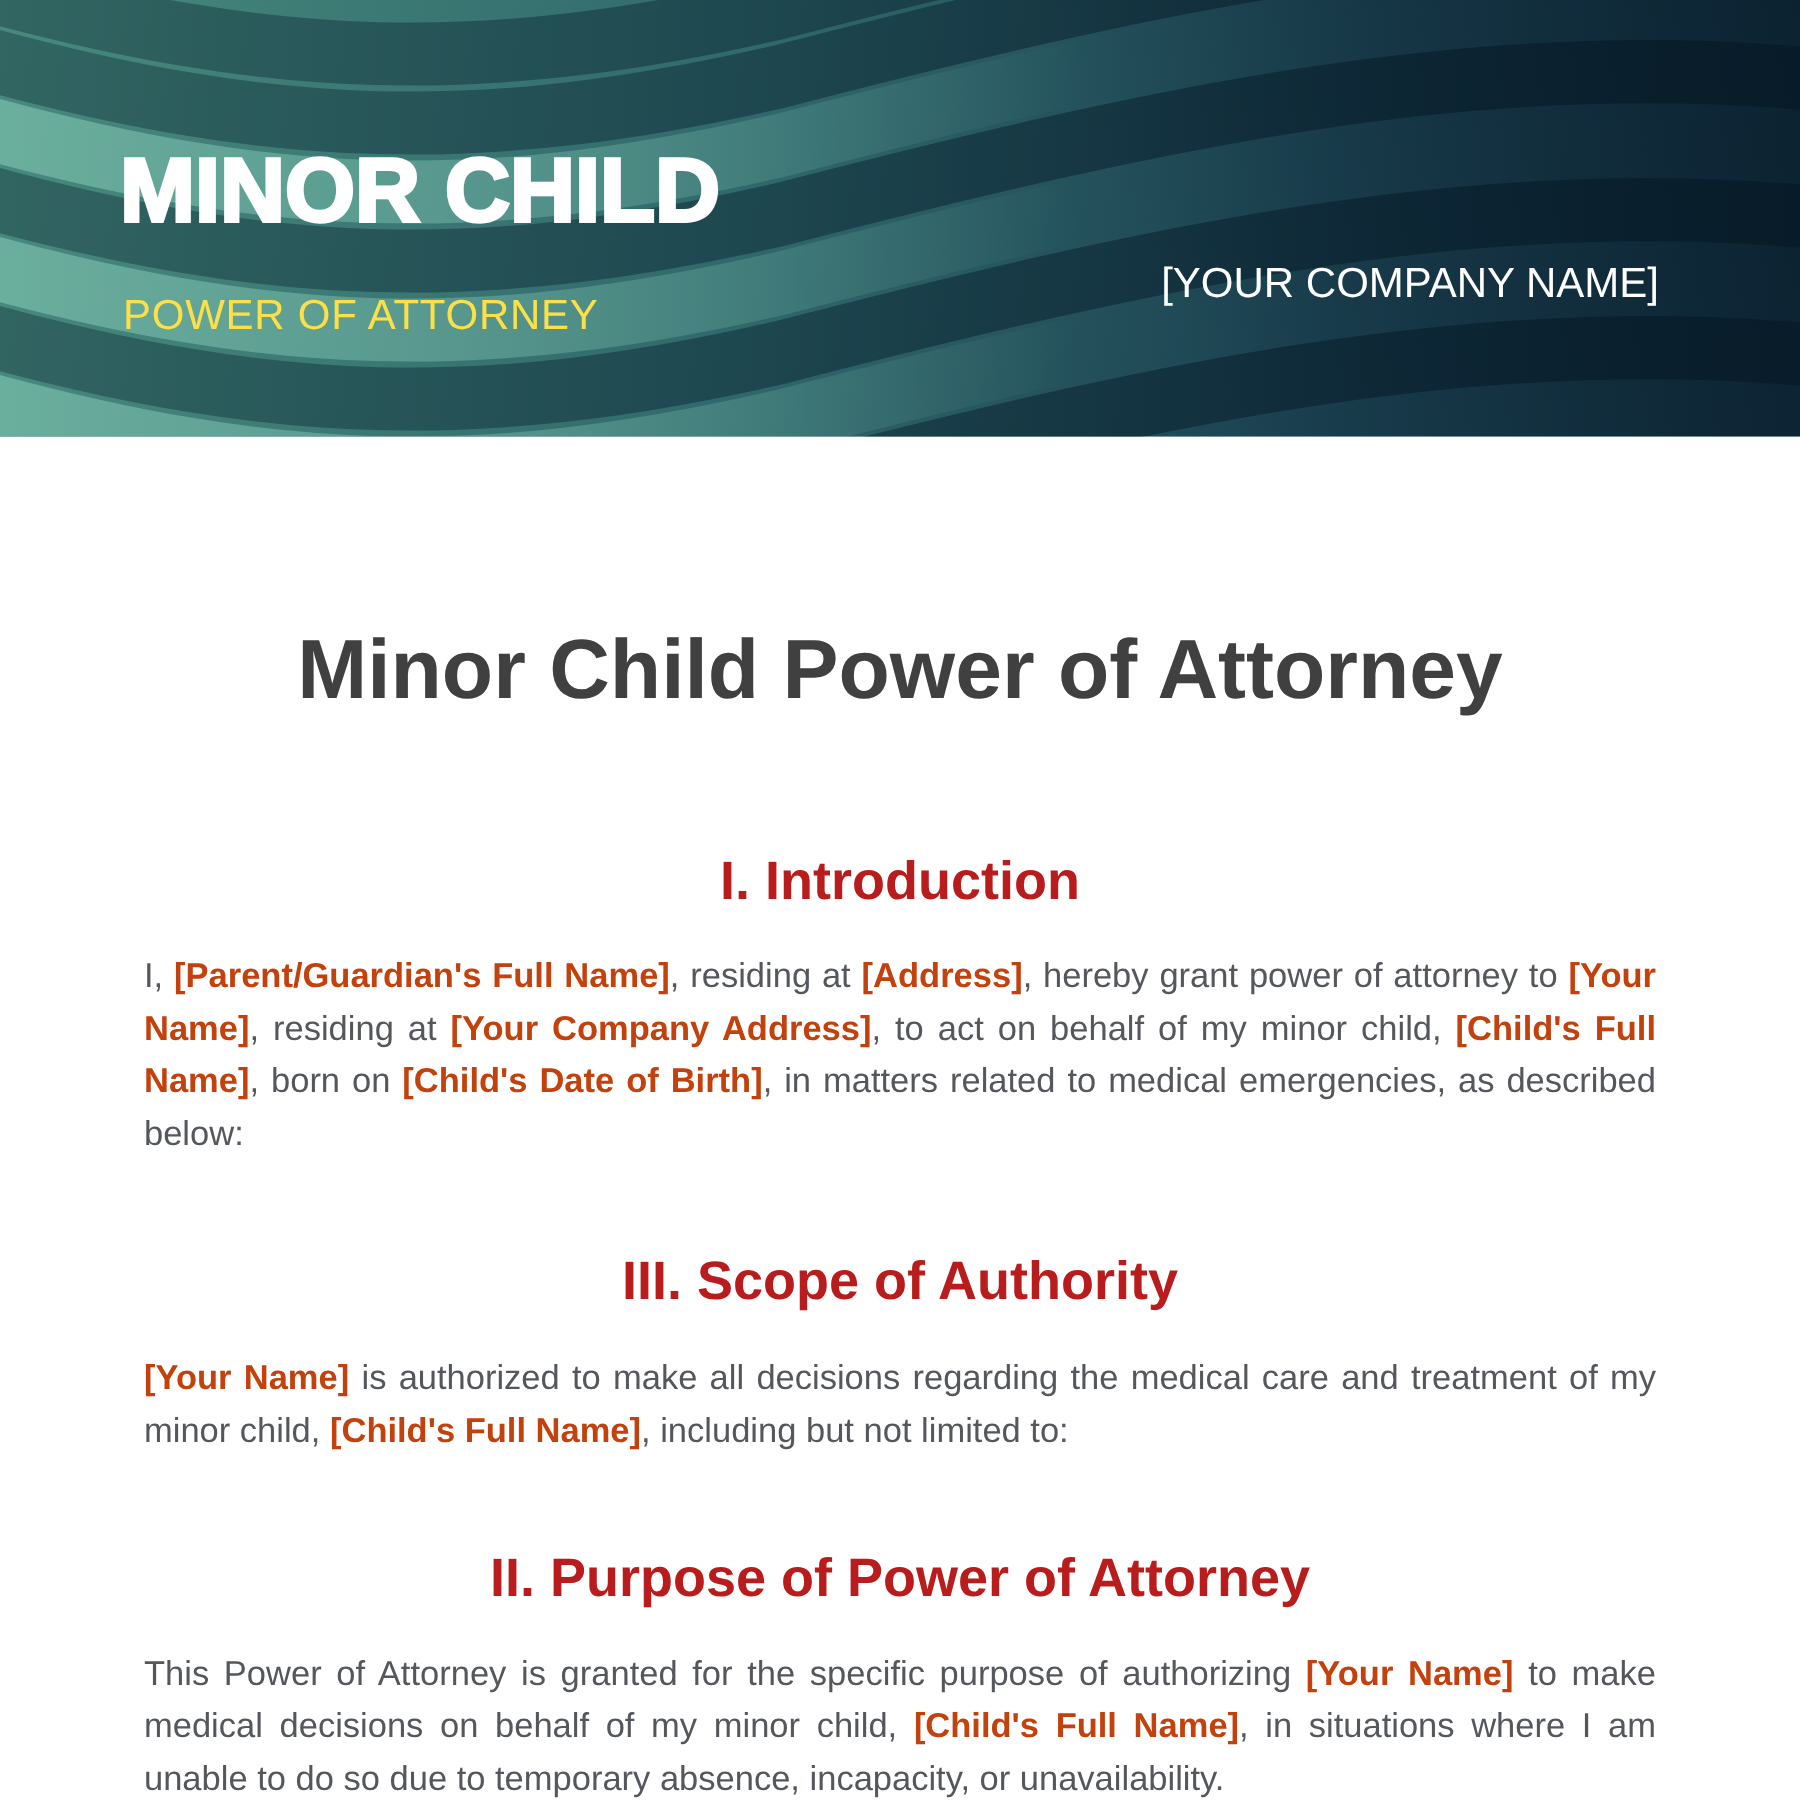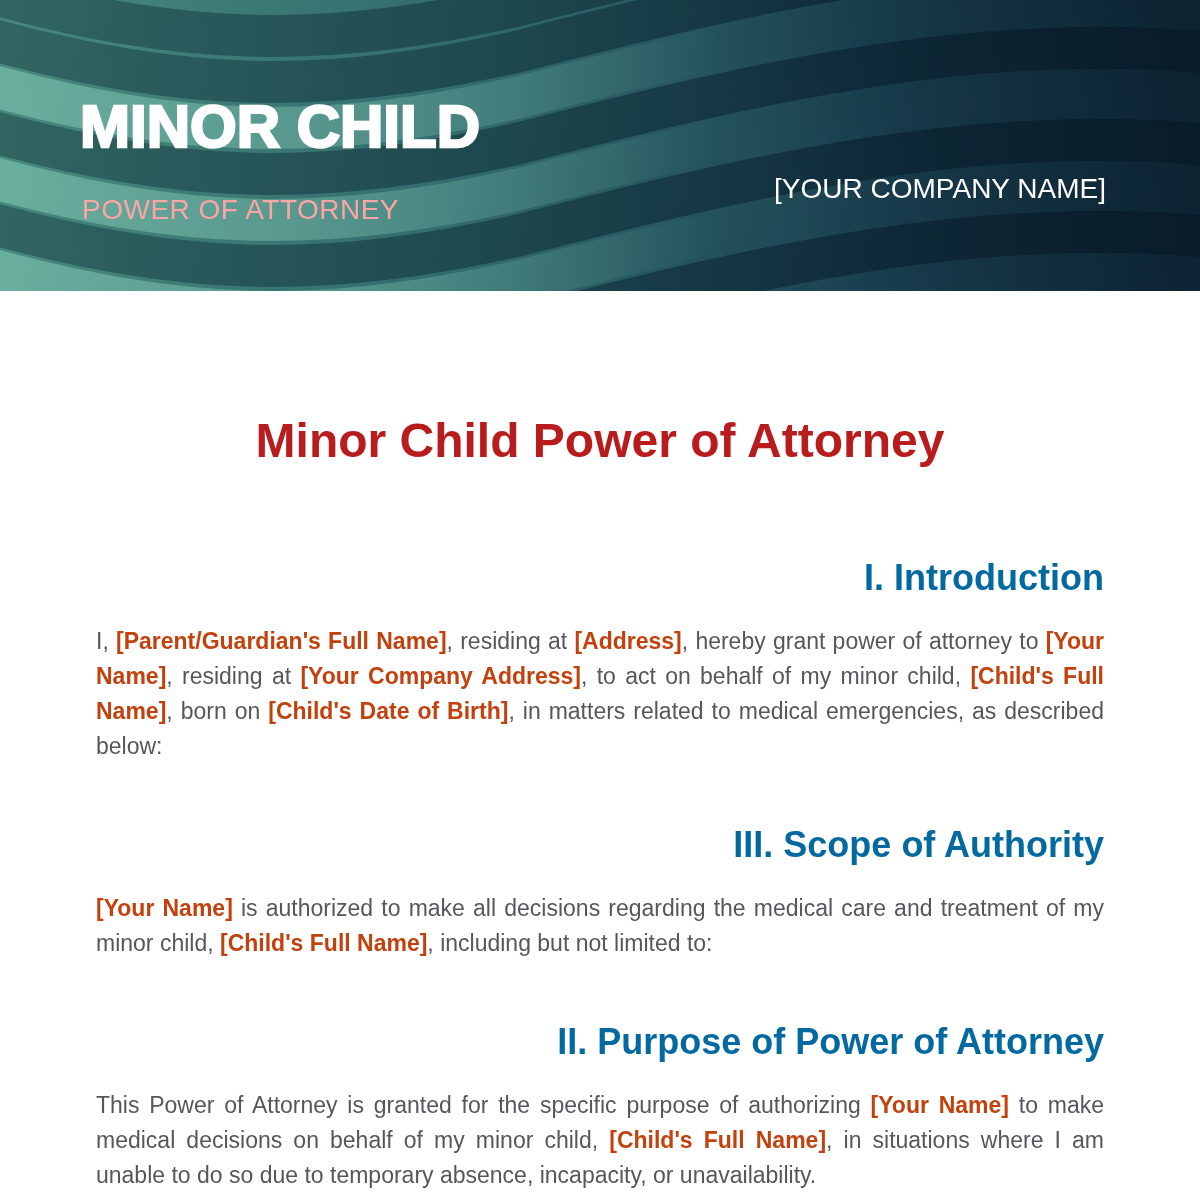--- a/index.html
+++ b/index.html
@@ -34,21 +34,21 @@
     letter-spacing: 0;
     white-space: nowrap;
   }
   .banner-subtitle {
     position: absolute;
     left: 82px;
     top: 196px;
     font-size: 28px;
     line-height: 1;
     font-weight: 400;
-    color: #fca5a5;
+    color: #fde047;
     letter-spacing: 0.5px;
     white-space: nowrap;
   }
   .logo-box {
     position: absolute;
     top: 85px;
     right: 95px;
     width: 82px;
     height: 83px;
     background: #ffffff;
@@ -74,32 +74,32 @@
   .content {
     margin: 0 96px;
     font-size: 23px;
     line-height: 35px;
     text-align: justify;
     color: #54575c;
   }
   .doc-title {
     margin: 121px 0 86px 0;
     text-align: center;
-    font-size: 48px;
+    font-size: 56px;
     line-height: 1.2;
     font-weight: 700;
-    color: #b91c1c;
+    color: #404040;
   }
   .content h2 {
     font-size: 36px;
     line-height: 1.2;
     font-weight: 700;
-    color: #0369a1;
+    color: #b91c1c;
     margin: 0 0 25px 0;
-    text-align: right;
+    text-align: center;
   }
   .content p { margin: 0 0 59px 0; }
   .content section:last-child p { margin-bottom: 0; }
   .content b { font-weight: 700; color: #c2410c; }
 </style>
 </head>
 <body>
 
 <div class="page">
 

